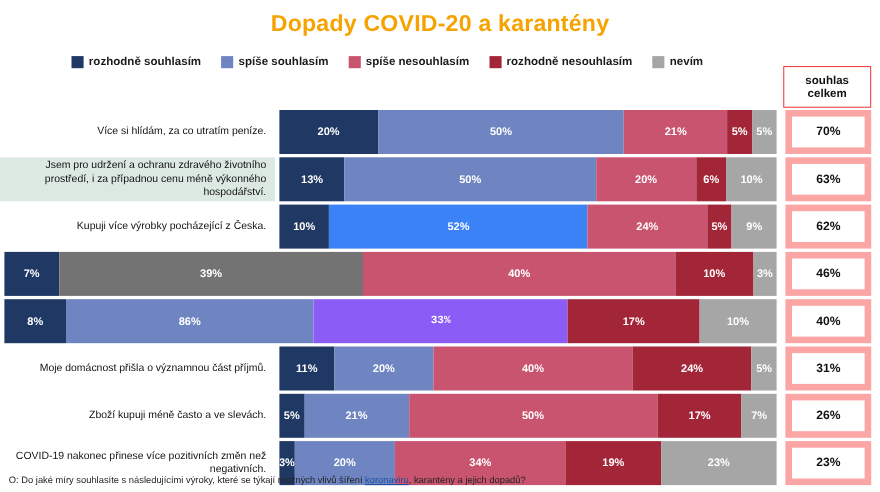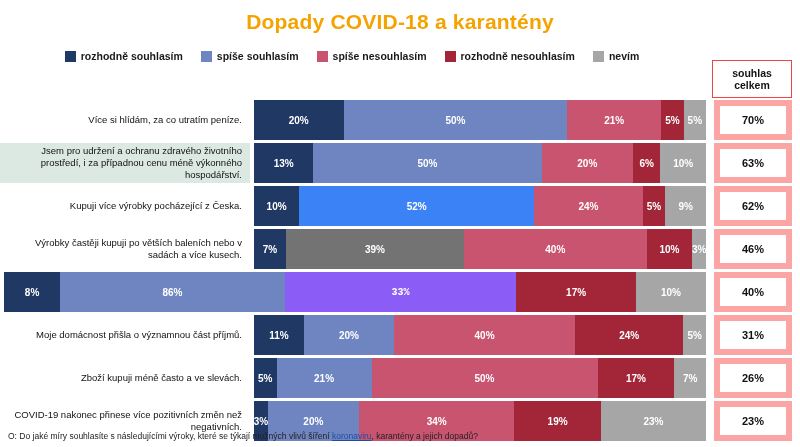--- a/index.html
+++ b/index.html
@@ -124,21 +124,21 @@
     color: #222;
   }
   .footnote .link {
     color: #1f4ea1;
     text-decoration: underline;
   }
 </style>
 </head>
 <body>
 
-<div class="title">Dopady COVID-18 a karantény</div>
+<div class="title">Dopady COVID-20 a karantény</div>
 
 <div class="legend">
   <div class="legend-item">
     <span class="legend-swatch" style="background:#1f3864"></span>
     <span>rozhodně souhlasím</span>
   </div>
   <div class="legend-item">
     <span class="legend-swatch" style="background:#6e85c1"></span>
     <span>spíše souhlasím</span>
   </div>
@@ -191,21 +191,20 @@
       <div class="bar">
         <div class="seg" style="background: rgb(31, 56, 100); flex-grow: 10; flex-basis: 0px;">10%</div>
         <div class="seg" style="background: #3b82f6; flex-grow: 52; flex-basis: 0px;">52%</div>
         <div class="seg" style="background: rgb(201, 84, 111); flex-grow: 24; flex-basis: 0px;">24%</div>
         <div class="seg" style="background: rgb(163, 38, 56); flex-grow: 5; flex-basis: 0px;">5%</div>
         <div class="seg" style="background: rgb(166, 166, 166); flex-grow: 9; flex-basis: 0px;">9%</div>
       </div>
       <div class="total-cell">62%</div>
     </div>
     <div class="row">
-      <div class="row-label">Výrobky častěji kupuji po větších baleních nebo v sadách a více kusech.</div>
       <div class="bar">
         <div class="seg" style="background: rgb(31, 56, 100); flex-grow: 7; flex-basis: 0px;">7%</div>
         <div class="seg" style="background: #737373; flex-grow: 39; flex-basis: 0px;">39%</div>
         <div class="seg" style="background: rgb(201, 84, 111); flex-grow: 40; flex-basis: 0px;">40%</div>
         <div class="seg" style="background: rgb(163, 38, 56); flex-grow: 10; flex-basis: 0px;">10%</div>
         <div class="seg" style="background: rgb(166, 166, 166); flex-grow: 3; flex-basis: 0px;">3%</div>
       </div>
       <div class="total-cell">46%</div>
     </div>
     <div class="row shaded">

